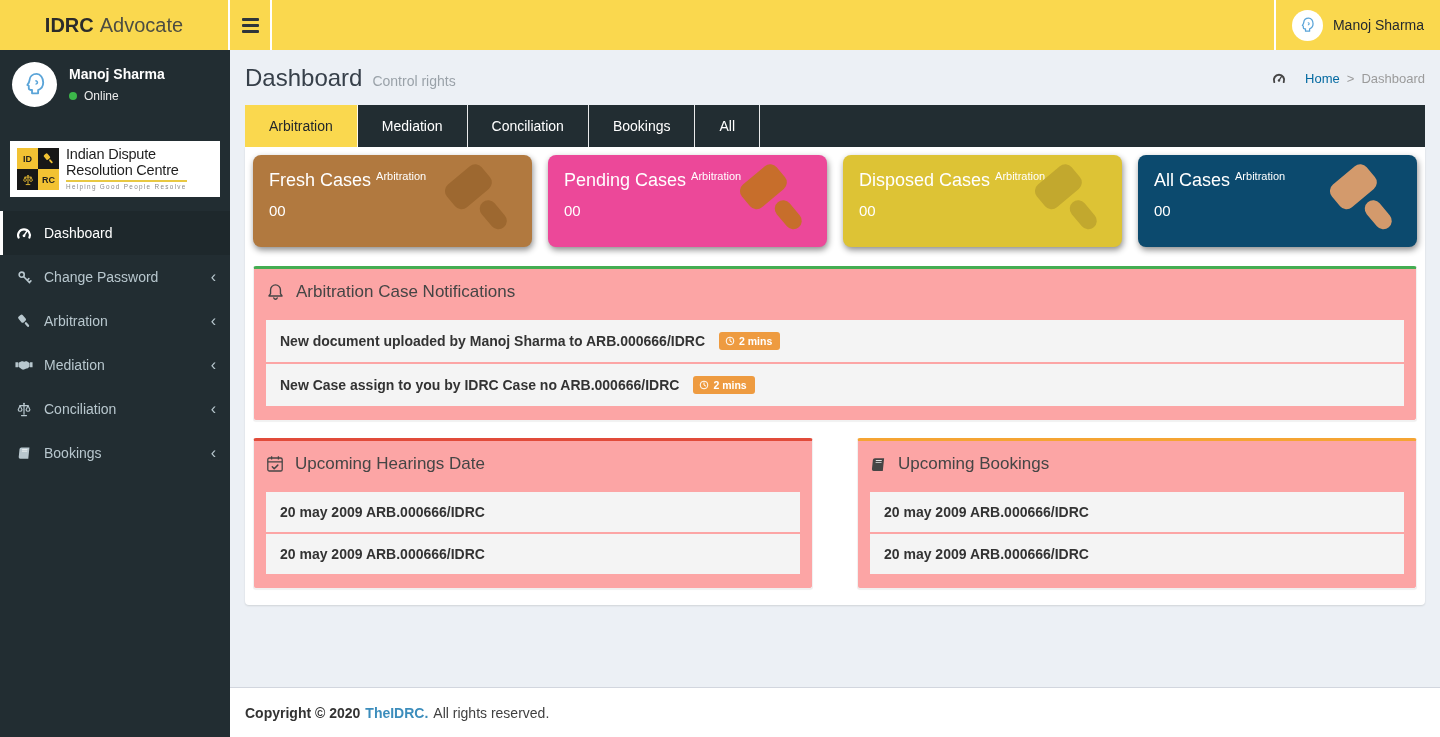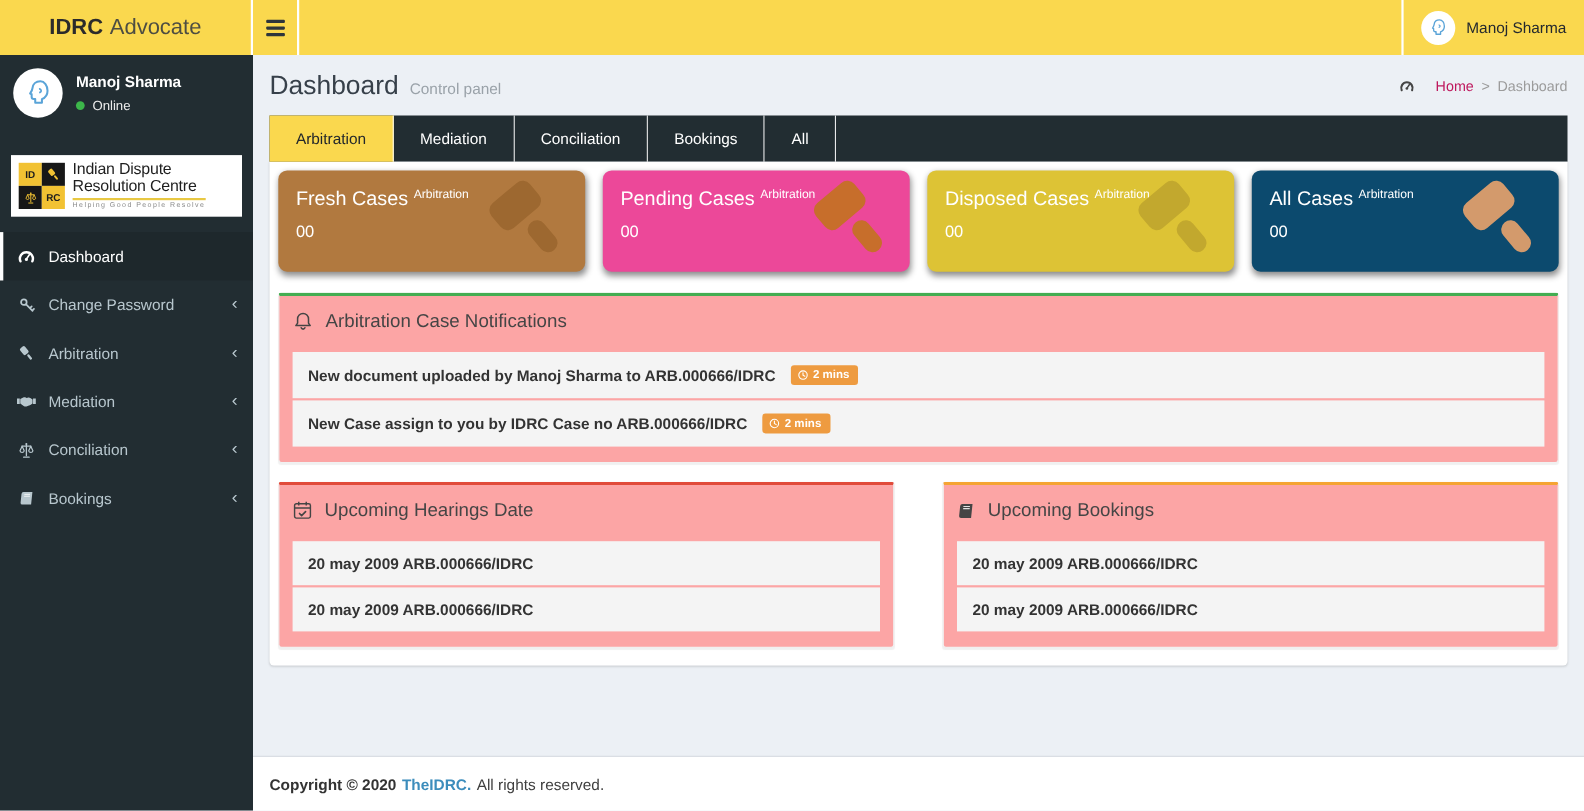--- a/index.html
+++ b/index.html
@@ -39,21 +39,21 @@
   .menu-ic { width:18px; display:flex; justify-content:center; flex:none; }
   .chev { margin-left:auto; font-size:16px; line-height:1; color:#b8c7ce; }
 
   
   .main { position:absolute; top:50px; left:230px; width:1210px; height:637px; background:#ecf0f5; }
   .content-header { display:flex; align-items:center; justify-content:space-between; padding:14px 15px 13px; }
   .title-wrap { display:flex; align-items:baseline; gap:10px; }
   .page-title { font-size:24px; color:#37404a; font-weight:500; }
   .page-subtitle { font-size:14px; color:#9aa2a9; }
   .breadcrumb { display:flex; align-items:center; gap:7px; font-size:13px; }
-  .bc-home { color:#be185d; text-decoration:none; display:flex; align-items:center; gap:19px; cursor:pointer; }
+  .bc-home { color:#0369a1; text-decoration:none; display:flex; align-items:center; gap:19px; cursor:pointer; }
   .bc-sep, .bc-current { color:#9b9b9b; }
 
   .tabs { margin:0 15px; height:42px; background:#222d32; display:flex; align-items:stretch; }
   .tab { display:flex; align-items:center; padding:0 24px; color:#fff; font-size:14px; border-right:1px solid rgba(255,255,255,.9); cursor:pointer; }
   .tab.active { background:#fad84e; color:#22272b; }
 
   .tab-content { margin:0 15px; width:1180px; min-height:458px; background:#fff; box-shadow:0 1px 2px rgba(0,0,0,.12); border-radius:0 0 4px 4px; padding:8px; }
 
   
   .cards-row { display:flex; gap:16px; margin-bottom:19px; }
@@ -252,21 +252,21 @@
       <span>Bookings</span>
       <span class="chev">‹</span>
     </li>
   </ul>
 </aside>
 
 <main class="main">
   <div class="content-header">
     <div class="title-wrap">
       <h1 class="page-title">Dashboard</h1>
-      <span class="page-subtitle">Control panel</span>
+      <span class="page-subtitle">Control rights</span>
     </div>
     <div class="breadcrumb">
       <a class="bc-home">
         <span style="color:#454545">
             <svg width="14" height="14">
               <use href="#i-tacho"></use>
             </svg>
           </span>
         <span>Home</span>
       </a>

